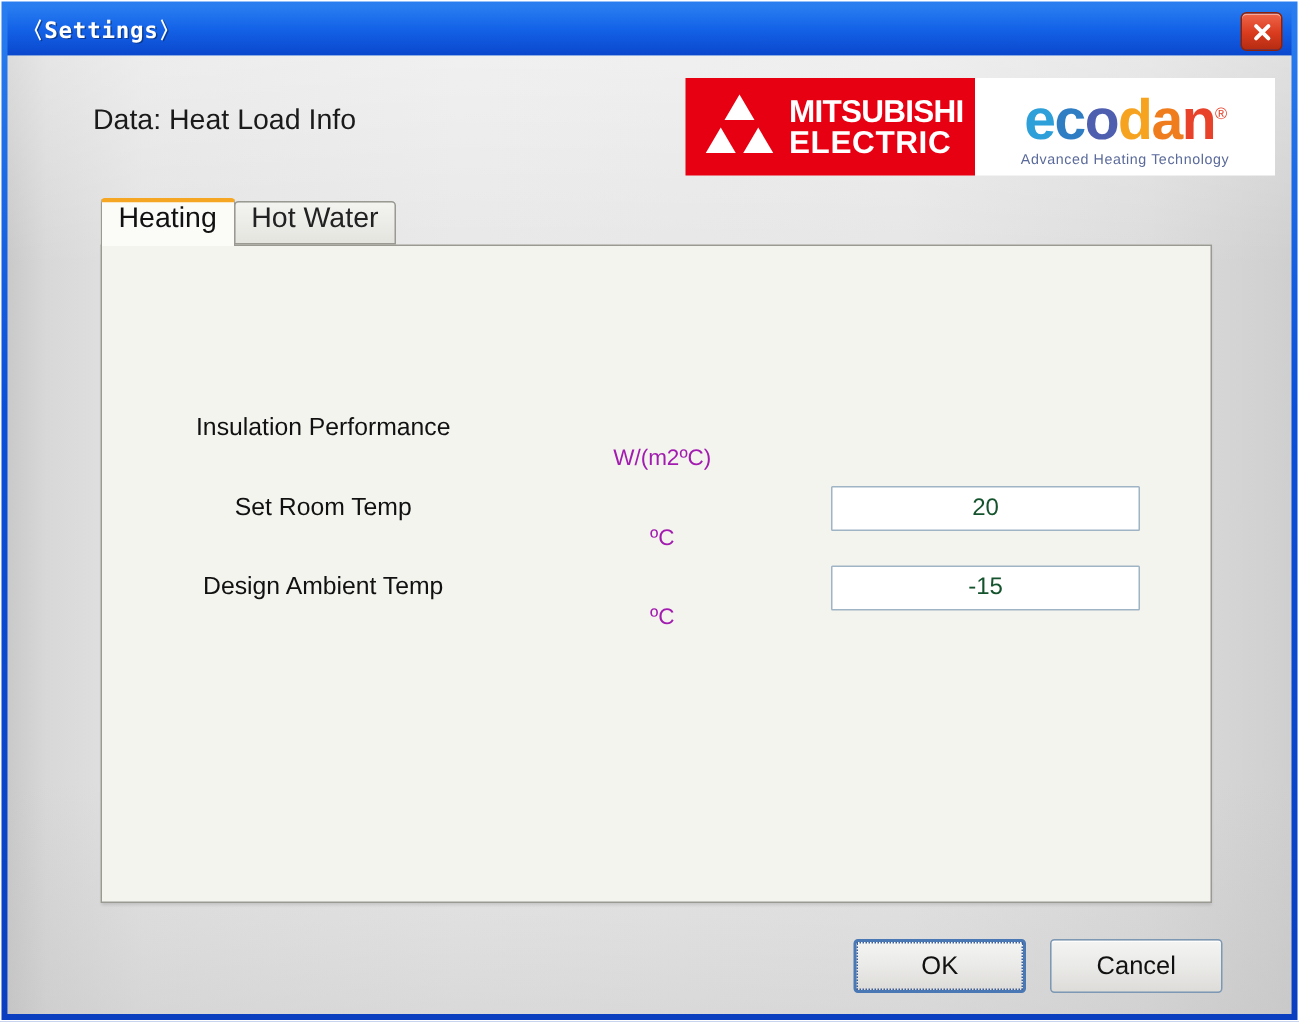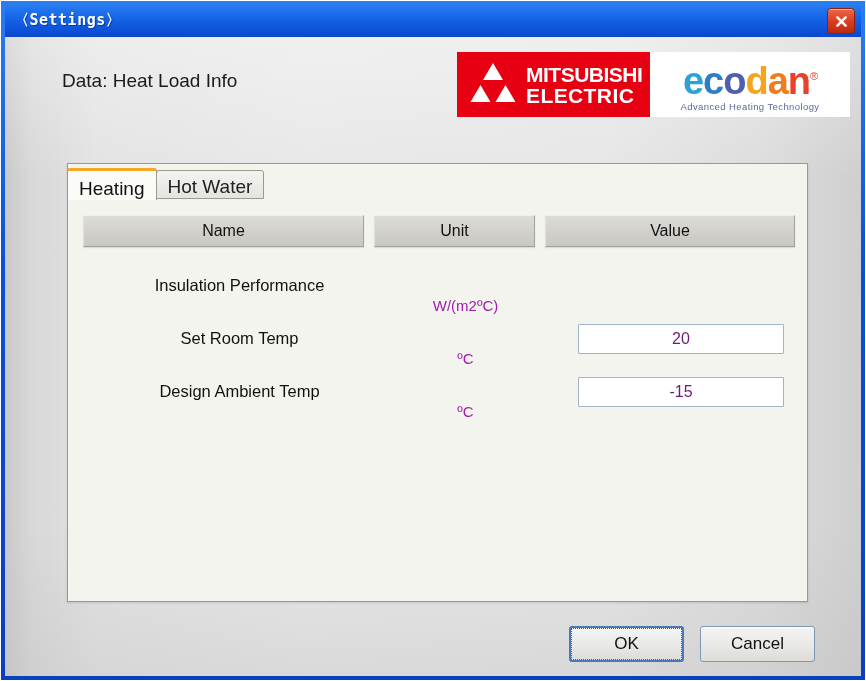--- a/index.html
+++ b/index.html
@@ -172,29 +172,28 @@
     top: 95px;
     display: flex;
     align-items: flex-end;
     z-index: 4;
   }
   .tab {
     position: relative;
     height: 29px;
     padding: 0 11px;
     display: flex;
-    align-items: flex-end;
+    align-items: flex-start;
     font-size: 19px;
     color: #111111;
     box-sizing: border-box;
     cursor: pointer;
     border-top-left-radius: 3px;
     border-top-right-radius: 3px;
     white-space: nowrap;
-    margin-top: 36px;
   }
   .tab.active {
     background: #fbfbf8;
     border: 1px solid #9a9a92;
     border-bottom: none;
     border-top: 3px solid #f5a623;
     height: 32px;
     z-index: 3;
     margin-bottom: -1px;
   }
@@ -245,21 +244,21 @@
     cursor: pointer;
     box-shadow: 0 1px 1px rgba(0,0,0,0.10);
   }
   #col-name  { width: 281px; }
   #col-unit  { width: 161px; }
   #col-value { width: 250px; }
 
   
   #rows {
     position: absolute;
-    left: 31px;
+    left: 7px;
     top: 95px;
     width: 712px;
   }
   .row {
     display: flex;
     align-items: center;
     height: 53px;
   }
   .cell-name {
     width: 281px;
@@ -300,21 +299,21 @@
     box-shadow: inset 0 1px 0 rgba(255,255,255,0.7);
   }
   .value-input {
     width: 206px;
     height: 30px;
     background: #ffffff;
     border: 1px solid #9fb4c4;
     border-radius: 1px;
     text-align: center;
     font-size: 16px;
-    color: #701a75;
+    color: #14532d;
     font-family: "Liberation Sans", sans-serif;
     box-sizing: border-box;
     padding: 0;
   }
 
   
   #footer {
     position: absolute;
     right: 46px;
     bottom: 14px;
@@ -396,31 +395,20 @@
       <div class="tab active">
         <span>Heating</span>
       </div>
       <div class="tab inactive">
         <span>Hot Water</span>
       </div>
     </div>
 
     <div id="tab-panel">
 
-      <div id="column-headers">
-        <div class="col-header" id="col-name">
-          <span>Name</span>
-        </div>
-        <div class="col-header" id="col-unit">
-          <span>Unit</span>
-        </div>
-        <div class="col-header" id="col-value">
-          <span>Value</span>
-        </div>
-      </div>
 
       <div id="rows">
 
         <div class="row">
           <div class="cell-name">Insulation Performance</div>
           <div class="cell-unit">W/(m2ºC)</div>
         </div>
 
         <div class="row">
           <div class="cell-name">Set Room Temp</div>

